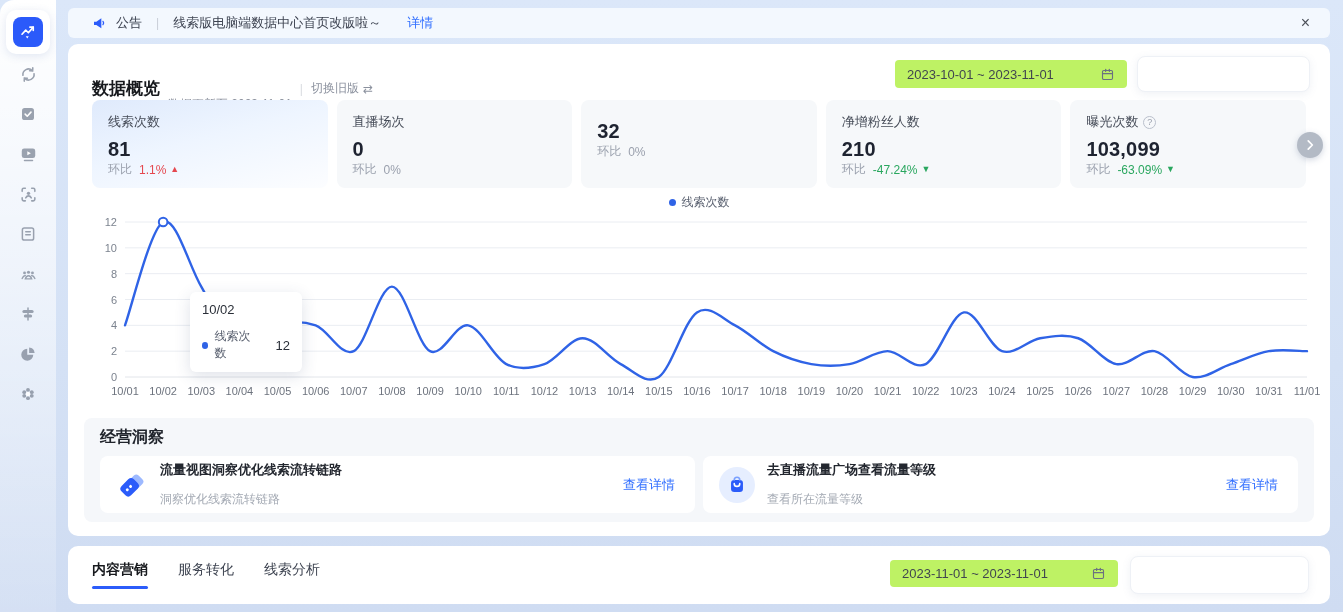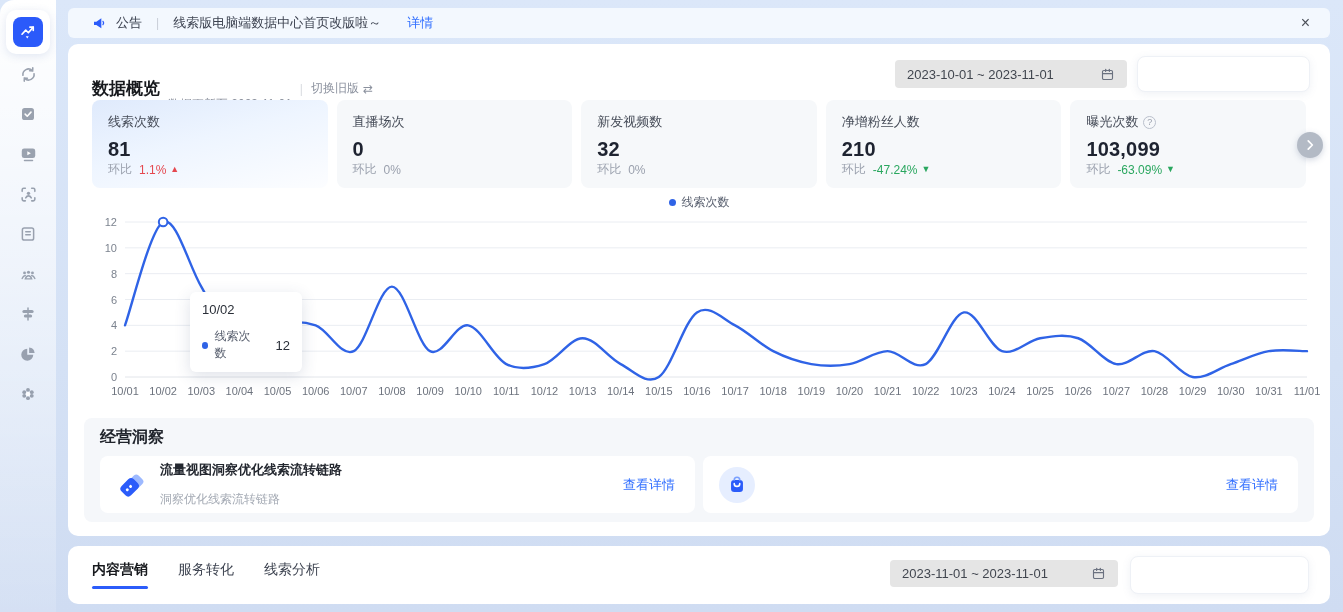--- a/index.html
+++ b/index.html
@@ -24,21 +24,21 @@
   .banner .b-msg{color:#3c4250;}
   .banner .b-link{margin-left:26px;color:#3370ff;cursor:pointer;}
   .banner .b-close{margin-left:auto;color:#4a4f58;font-size:16px;line-height:1;cursor:pointer;padding:2px 6px;}
   
   .main{position:absolute;left:68px;top:44px;width:1262px;height:492px;background:#fff;border-radius:10px;}
   .hdr{position:absolute;left:24px;top:20px;display:flex;align-items:center;gap:8px;}
   .hdr .t{font-size:17px;font-weight:700;color:#17191d;}
   .hdr .sub{font-size:12px;color:#8b919e;margin-top:32px;}
   .hdr .hdiv{color:#d8dbe0;font-size:12px;}
   .hdr .old{font-size:12px;color:#8b919e;cursor:pointer;display:flex;gap:4px;align-items:center;}
-  .pill{position:absolute;display:flex;align-items:center;justify-content:space-between;background:#e5e5e5;border-radius:4px;
+  .pill{position:absolute;display:flex;align-items:center;justify-content:space-between;background:#bef264;border-radius:4px;
     font-size:13px;color:#41464f;padding:0 12px;box-sizing:border-box;cursor:pointer;}
   #pill-top{left:827px;top:16px;width:232px;height:28px;}
   .white-panel{position:absolute;background:#fff;border:1px solid #eef1f6;box-shadow:0 2px 8px rgba(100,120,160,.10);border-radius:8px;cursor:pointer;}
   #panel-top{left:1069px;top:12px;width:171px;height:34px;}
   
   .stats{position:absolute;left:24px;top:56px;width:1214px;display:flex;gap:9px;}
   .stat{flex:1;height:88px;background:#f6f8fa;border-radius:8px;padding:13px 16px;box-sizing:border-box;cursor:pointer;}
   .stat.selected{background:linear-gradient(165deg,#dfeafc 0%,#eef5ff 45%,#fcfdff 100%);}
   .stat .lbl{font-size:13px;color:#454b57;display:flex;align-items:center;gap:5px;}
   .stat .val{font-size:20px;font-weight:700;margin-top:7px;color:#1e2330;letter-spacing:.2px;}
@@ -237,21 +237,20 @@
       <div class="lbl">直播场次</div>
       <div class="val">0</div>
       <div class="cmp">
         <span>环比</span>
         <span class="delta gray">
             <span>0%</span>
           </span>
       </div>
     </div>
     <div class="stat">
-      <div class="lbl">新发视频数</div>
       <div class="val">32</div>
       <div class="cmp">
         <span>环比</span>
         <span class="delta gray">
             <span>0%</span>
           </span>
       </div>
     </div>
     <div class="stat">
       <div class="lbl">净增粉丝人数</div>
@@ -374,20 +373,24 @@
         <span class="link">查看详情</span>
       </div>
       <div class="icard">
         <span class="bag-wrap">
           <svg width="22" height="22" viewBox="0 0 24 24">
               <rect x="5.5" y="6.5" width="13" height="13" rx="3.5" fill="#2b5cfa"></rect>
               <path d="M9 10.5a3 3 0 0 0 6 0" fill="none" stroke="#fff" stroke-width="1.8" stroke-linecap="round"></path>
               <path d="M9 6.5a3 3 0 0 1 6 0" fill="none" stroke="#7aa0ff" stroke-width="1.8" stroke-linecap="round"></path>
             </svg>
         </span>
+        <span>
+          <div class="tt">去直播流量广场查看流量等级</div>
+          <div class="st">查看所在流量等级</div>
+        </span>
         <span class="link">查看详情</span>
       </div>
     </div>
   </div>
 </div>
 
 <div class="bottom">
   <div class="tabs">
     <span class="tab active">内容营销</span>
     <span class="tab">服务转化</span>

